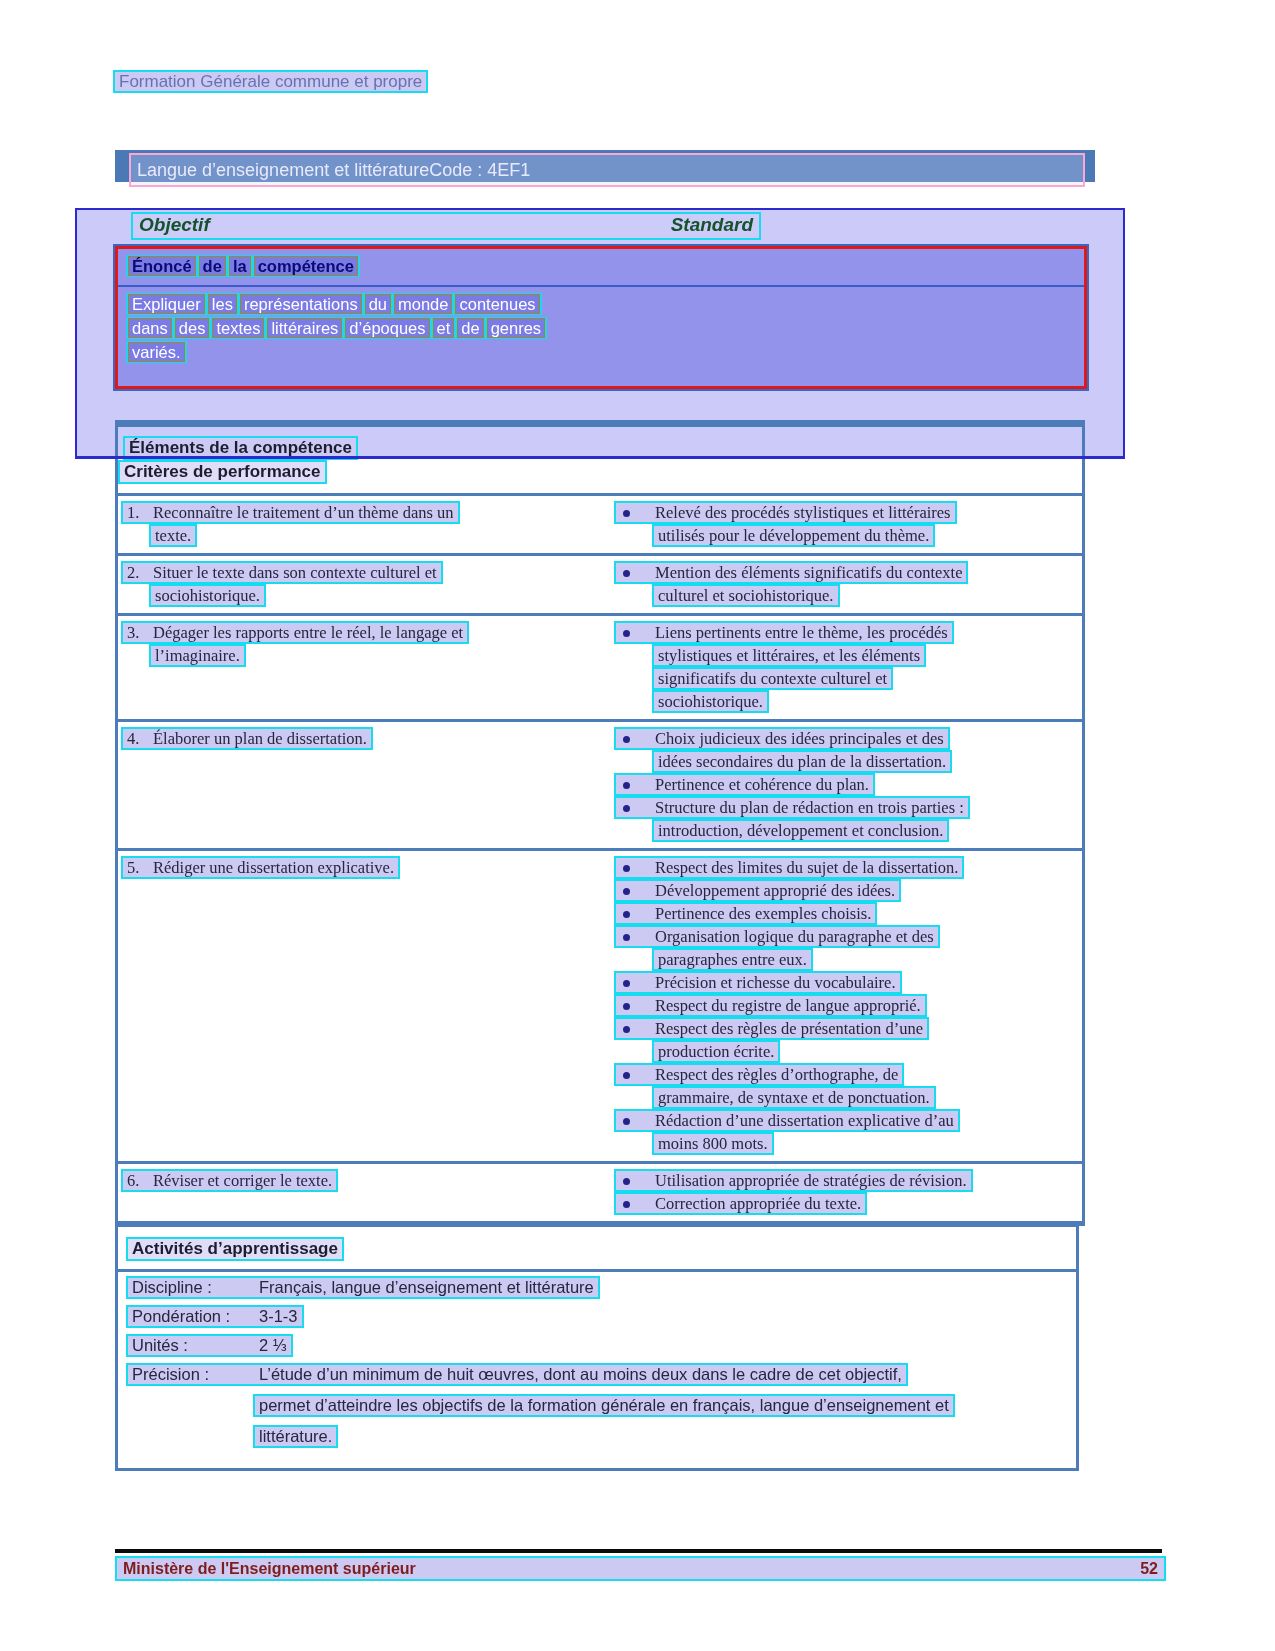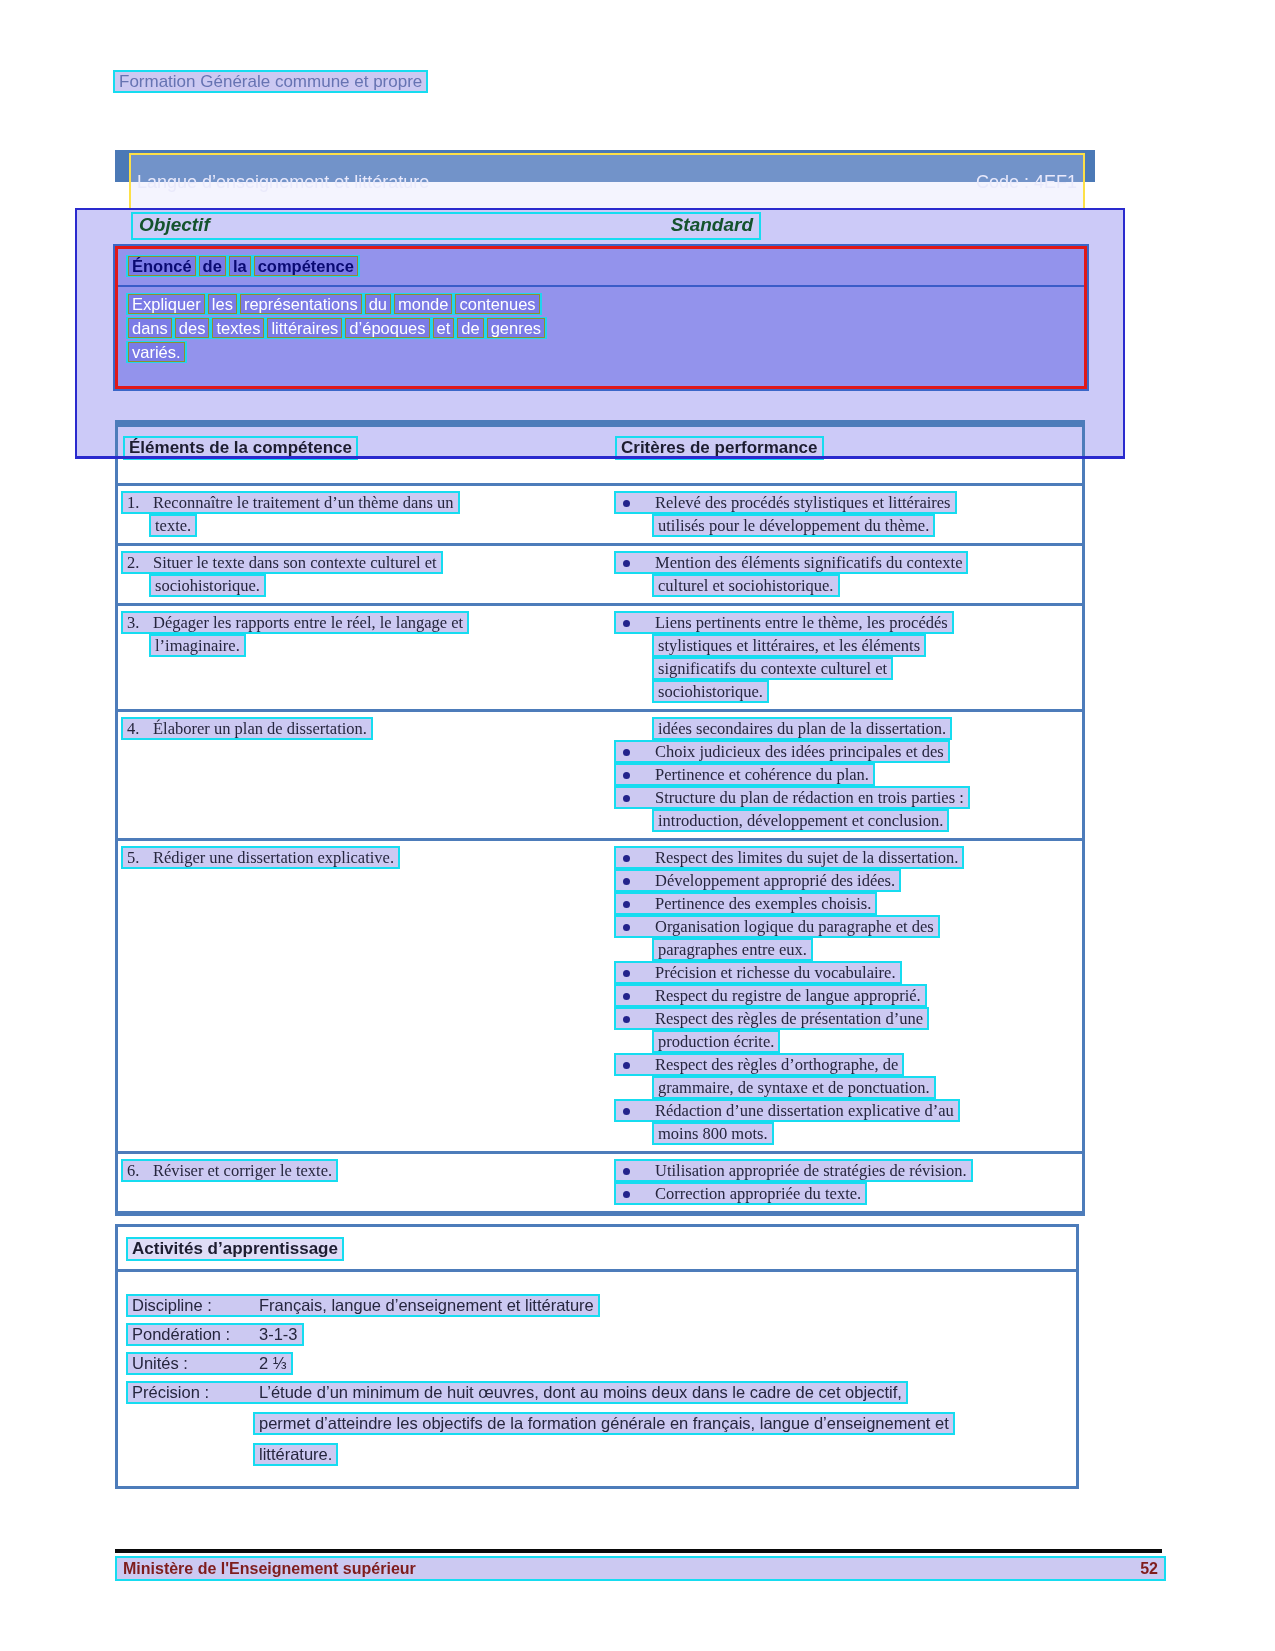--- a/index.html
+++ b/index.html
@@ -13,22 +13,22 @@
   .hl-h{display:inline-block;border:2px solid #16dcf0;background:rgba(206,203,243,0.65);
       padding:0 4px;line-height:20px;font-size:17px;font-weight:bold;color:#1d1d30;white-space:pre;}
 
   
   #running-head{position:absolute;left:113px;top:70px;}
   #running-head .hl{color:#6673b2;font-size:17px;}
 
   
   #title-bar{position:absolute;left:115px;top:150px;width:980px;height:32px;background:#4b79b6;}
   #title-bar-hl{position:absolute;left:14px;top:3px;width:940px;height:22px;
-      border:2px solid #fde047;background:rgba(215,215,250,0.28);
-      display:flex;justify-content:space-between;align-items:center;padding:16px 6px;
+      border:2px solid #f9a8d4;background:rgba(215,215,250,0.28);
+      display:flex;align-items:center;padding:4px 6px;
       font-size:18px;color:#e9e9fb;white-space:pre;}
 
   
   #objectif-box{position:absolute;left:75px;top:208px;width:1046px;height:248px;
       background:#cccaf8;border:2px solid #2a2ace;border-bottom:none;}
   #objectif-line{position:absolute;left:131px;top:212px;width:614px;height:24px;
       border:2px solid #16dcf0;background:rgba(210,210,250,0.3);
       display:flex;justify-content:space-between;padding:0 6px;
       font-size:19px;font-weight:bold;font-style:italic;color:#14532d;z-index:20;}
   #objectif-bottom-line{position:absolute;left:75px;top:456px;width:1050px;height:3px;
@@ -45,41 +45,41 @@
   .word:last-child{margin-right:0;}
   #enonce-heading{position:absolute;left:8px;top:6px;}
   #enonce-heading .word{font-weight:bold;color:#0a0a72;}
   #enonce-par{position:absolute;left:8px;top:44px;}
   #enonce-par .wline{display:block;margin-bottom:2px;width:-moz-fit-content;width:fit-content;}
 
   
   #comp-table{position:absolute;left:115px;top:420px;width:964px;z-index:10;
       border-left:3px solid #4d7cba;border-right:3px solid #4d7cba;
       border-top:7px solid #4d7cba;border-bottom:5px solid #4d7cba;background:transparent;}
-  #table-header{display:flex;padding:9px 0 23px 0;background:transparent;}
+  #table-header{display:flex;padding:9px 0 9px 0;background:transparent;flex-direction:column;}
   #table-header .hcell-l{width:492px;padding-left:5px;}
   #table-header .hcell-r{flex:1;}
   #table-body{border-top:3px solid #4d7cba;background:#ffffff;}
   .t-row{display:flex;padding:5px 0 6px 0;font-family:Liberation Serif, serif;}
   .t-row + .t-row{border-top:3px solid #4d7cba;}
   .cell-l{width:492px;padding-left:3px;}
   .cell-r{flex:1;padding-left:1px;}
   .lwrap{display:block;}
   .num{display:inline-block;width:26px;}
   .dot{display:inline-block;width:7px;height:7px;border-radius:50%;background:#23238c;
        margin:0 25px 1px 3px;vertical-align:middle;}
   .cont-l{margin-left:28px;}
   .cont-r{margin-left:38px;}
 
   
   #activities-box{position:absolute;left:115px;top:1224px;width:958px;
       border:3px solid #4d7cba;background:#ffffff;z-index:10;padding-bottom:14px;}
   #act-heading{padding:10px 0 8px 8px;}
   #act-sep{border-top:3px solid #4d7cba;}
-  #act-rows{padding:22px 0 0 8px;}
+  #act-rows{padding:4px 0 0 8px;}
   .act-row{margin-bottom:6px;}
   .act-label{display:inline-block;width:127px;}
   .act-cont{margin-left:127px;margin-top:4px;}
   .act-line{display:block;margin-top:4px;}
   .act-line:first-child{margin-top:0;}
 
   
   #footer-rule{position:absolute;left:115px;top:1549px;width:1047px;height:4px;background:#0a0a0a;}
   #footer-bar{position:absolute;left:115px;top:1556px;width:1035px;height:21px;
       border:2px solid #16dcf0;background:#ccc9f2;display:flex;justify-content:space-between;
@@ -159,22 +159,22 @@
             <div class="lwrap"><span class="hl cont-r">stylistiques et littéraires, et les éléments</span></div>
             <div class="lwrap"><span class="hl cont-r">significatifs du contexte culturel et</span></div>
             <div class="lwrap"><span class="hl cont-r">sociohistorique.</span></div>
           </div>
         </div>
         <div class="t-row">
           <div class="cell-l">
             <div class="lwrap"><span class="hl"><span class="num">4.</span>Élaborer un plan de dissertation.</span></div>
           </div>
           <div class="cell-r">
+            <div class="lwrap"><span class="hl"><span class="dot"></span>Choix judicieux des idées principales et des</span></div>
             <div class="lwrap"><span class="hl cont-r">idées secondaires du plan de la dissertation.</span></div>
-            <div class="lwrap"><span class="hl"><span class="dot"></span>Choix judicieux des idées principales et des</span></div>
             <div class="lwrap"><span class="hl"><span class="dot"></span>Pertinence et cohérence du plan.</span></div>
             <div class="lwrap"><span class="hl"><span class="dot"></span>Structure du plan de rédaction en trois parties :</span></div>
             <div class="lwrap"><span class="hl cont-r">introduction, développement et conclusion.</span></div>
           </div>
         </div>
         <div class="t-row">
           <div class="cell-l">
             <div class="lwrap"><span class="hl"><span class="num">5.</span>Rédiger une dissertation explicative.</span></div>
           </div>
           <div class="cell-r">

